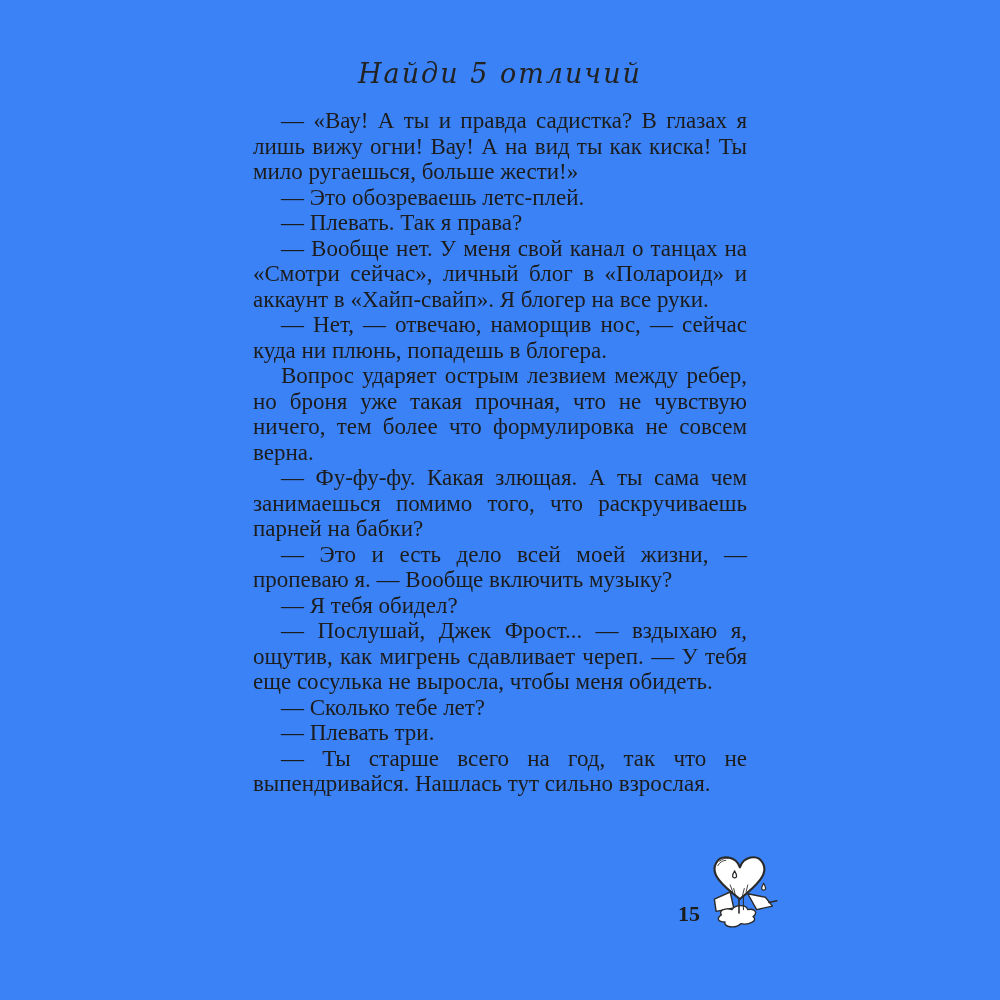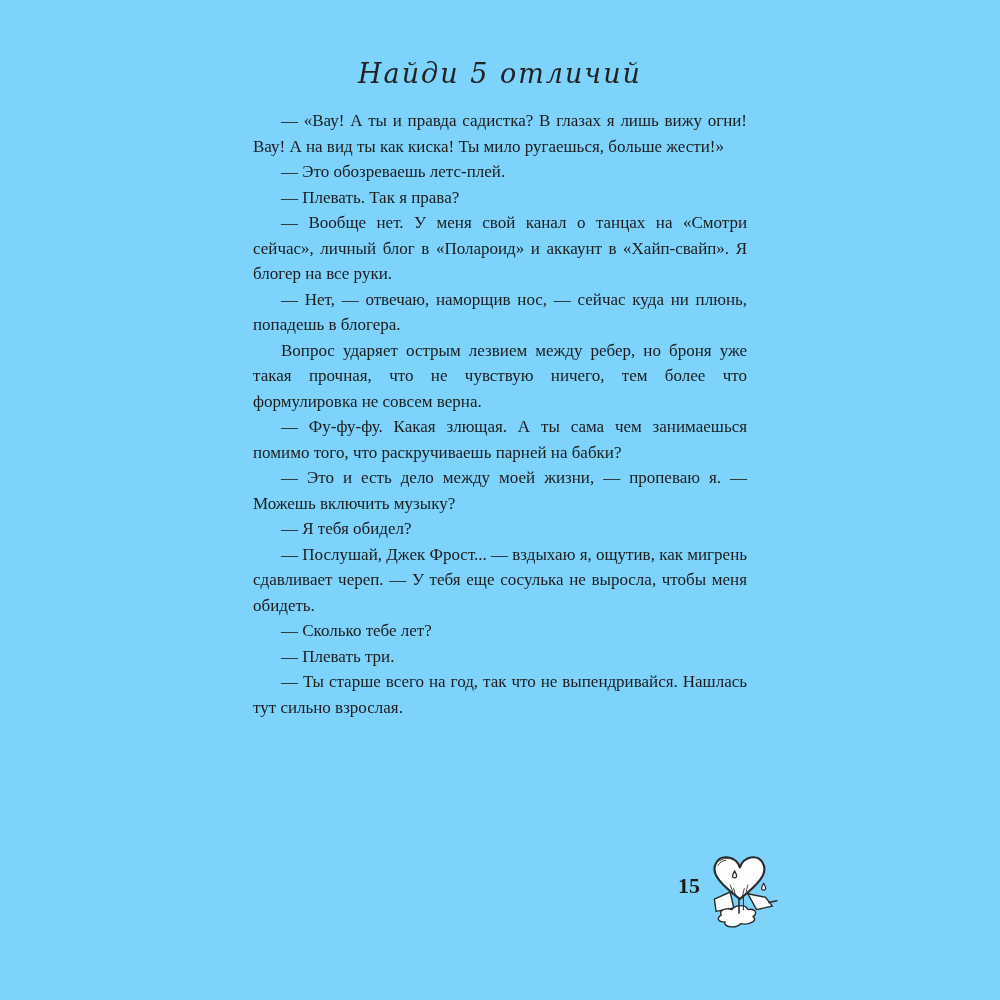--- a/index.html
+++ b/index.html
@@ -4,21 +4,21 @@
 <style>
   html, body {
     margin: 0;
     padding: 0;
     background: #ffffff;
   }
   .page {
     position: relative;
     width: 1000px;
     height: 1000px;
-    background: #7dd3fc;
+    background: #3b82f6;
     color: #1c1c1c;
     font-family: "Liberation Serif", serif;
     overflow: hidden;
   }
   .chapter-header {
     position: absolute;
     top: 58px;
     left: 0;
     width: 100%;
     text-align: center;
@@ -26,21 +26,21 @@
     font-style: italic;
     font-size: 27px;
     letter-spacing: 2px;
     color: #222222;
   }
   .text-block {
     position: absolute;
     left: 253px;
     top: 108px;
     width: 494px;
-    font-size: 17px;
+    font-size: 23px;
     line-height: 25.5px;
     text-align: justify;
     text-justify: inter-word;
     color: #1c1c1c;
   }
   .text-block p {
     margin: 0;
     padding: 0;
     text-indent: 28px;
   }
@@ -48,21 +48,21 @@
     position: absolute;
     left: 0;
     top: 0;
     width: 1000px;
     height: 1000px;
     pointer-events: none;
   }
   .page-number {
     position: absolute;
     left: 678px;
-    top: 873px;
+    top: 901px;
     font-size: 22px;
     font-weight: bold;
     color: #1c1c1c;
     font-family: "Liberation Serif", serif;
   }
   .illustration {
     position: absolute;
     left: 695px;
     top: 848px;
     width: 88px;
@@ -77,21 +77,21 @@
   <div class="chapter-header">Найди 5 отличий</div>
 
   <div class="text-block" id="paragraphs">
       <p>— «Вау! А ты и правда садистка? В глазах я лишь вижу огни! Вау! А на вид ты как киска! Ты мило ругаешься, больше жести!»</p>
       <p>— Это обозреваешь летс-плей.</p>
       <p>— Плевать. Так я права?</p>
       <p>— Вообще нет. У меня свой канал о танцах на «Смотри сейчас», личный блог в «Полароид» и аккаунт в «Хайп-свайп». Я блогер на все руки.</p>
       <p>— Нет, — отвечаю, наморщив нос, — сейчас куда ни плюнь, попадешь в блогера.</p>
       <p>Вопрос ударяет острым лезвием между ребер, но броня уже такая прочная, что не чувствую ничего, тем более что формулировка не совсем верна.</p>
       <p>— Фу-фу-фу. Какая злющая. А ты сама чем занимаешься помимо того, что раскручиваешь парней на бабки?</p>
-      <p>— Это и есть дело между моей жизни, — пропеваю я. — Можешь включить музыку?</p>
+      <p>— Это и есть дело всей моей жизни, — пропеваю я. — Вообще включить музыку?</p>
       <p>— Я тебя обидел?</p>
       <p>— Послушай, Джек Фрост... — вздыхаю я, ощутив, как мигрень сдавливает череп. — У тебя еще сосулька не выросла, чтобы меня обидеть.</p>
       <p>— Сколько тебе лет?</p>
       <p>— Плевать три.</p>
       <p>— Ты старше всего на год, так что не выпендривайся. Нашлась тут сильно взрослая.</p>
     </div>
 
   <div class="page-footer">
     <span class="page-number">15</span>
 

